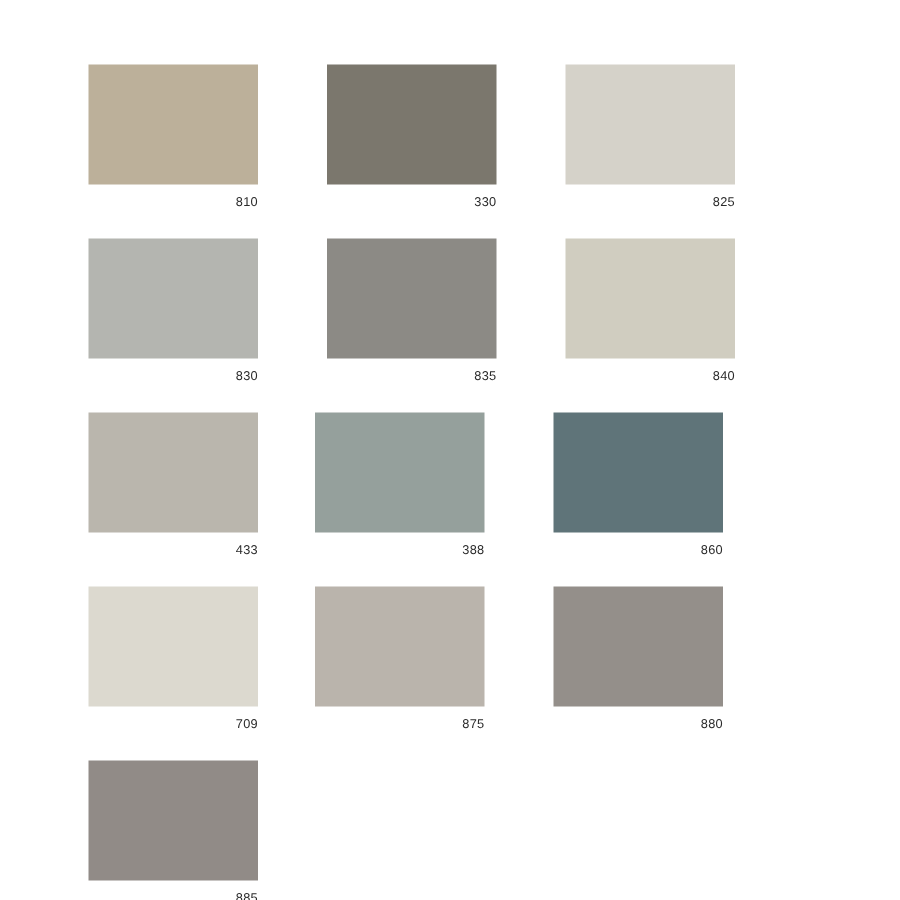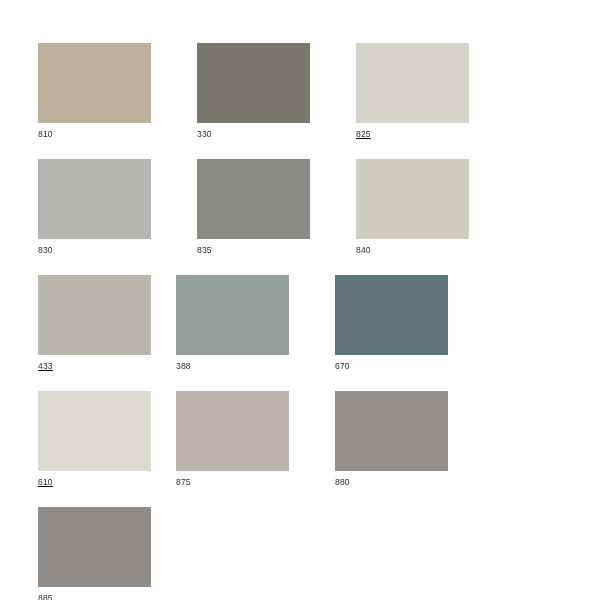--- a/index.html
+++ b/index.html
@@ -29,25 +29,24 @@
     display: flex;
     flex-wrap: wrap;
     align-content: flex-start;
   }
   .swatch-cell {
     width: 134px;
     margin-right: 25px;
     margin-bottom: 20px;
     display: flex;
     flex-direction: column;
-    align-items: flex-start;
+    align-items: flex-end;
   }
   .swatch-cell.last-col {
-    margin-right: 4px;
-    text-decoration: underline;
+    margin-right: 17px;
   }
   .swatch-chip {
     width: 113px;
     height: 80px;
     display: block;
     border: 0;
     box-sizing: border-box;
   }
   .swatch-label {
     margin-top: 6px;
@@ -92,25 +91,25 @@
       <div class="swatch-cell last-col">
         <div class="swatch-chip" style="background-color: rgb(186, 182, 173);"></div>
         <div class="swatch-label">433</div>
       </div>
       <div class="swatch-cell">
         <div class="swatch-chip" style="background-color: rgb(149, 160, 156);"></div>
         <div class="swatch-label">388</div>
       </div>
       <div class="swatch-cell">
         <div class="swatch-chip" style="background-color: rgb(95, 116, 121);"></div>
-        <div class="swatch-label">670</div>
+        <div class="swatch-label">860</div>
       </div>
       <div class="swatch-cell last-col">
         <div class="swatch-chip" style="background-color: rgb(220, 217, 207);"></div>
-        <div class="swatch-label">610</div>
+        <div class="swatch-label">709</div>
       </div>
       <div class="swatch-cell">
         <div class="swatch-chip" style="background-color: rgb(186, 180, 172);"></div>
         <div class="swatch-label">875</div>
       </div>
       <div class="swatch-cell">
         <div class="swatch-chip" style="background-color: rgb(148, 143, 138);"></div>
         <div class="swatch-label">880</div>
       </div>
       <div class="swatch-cell">

